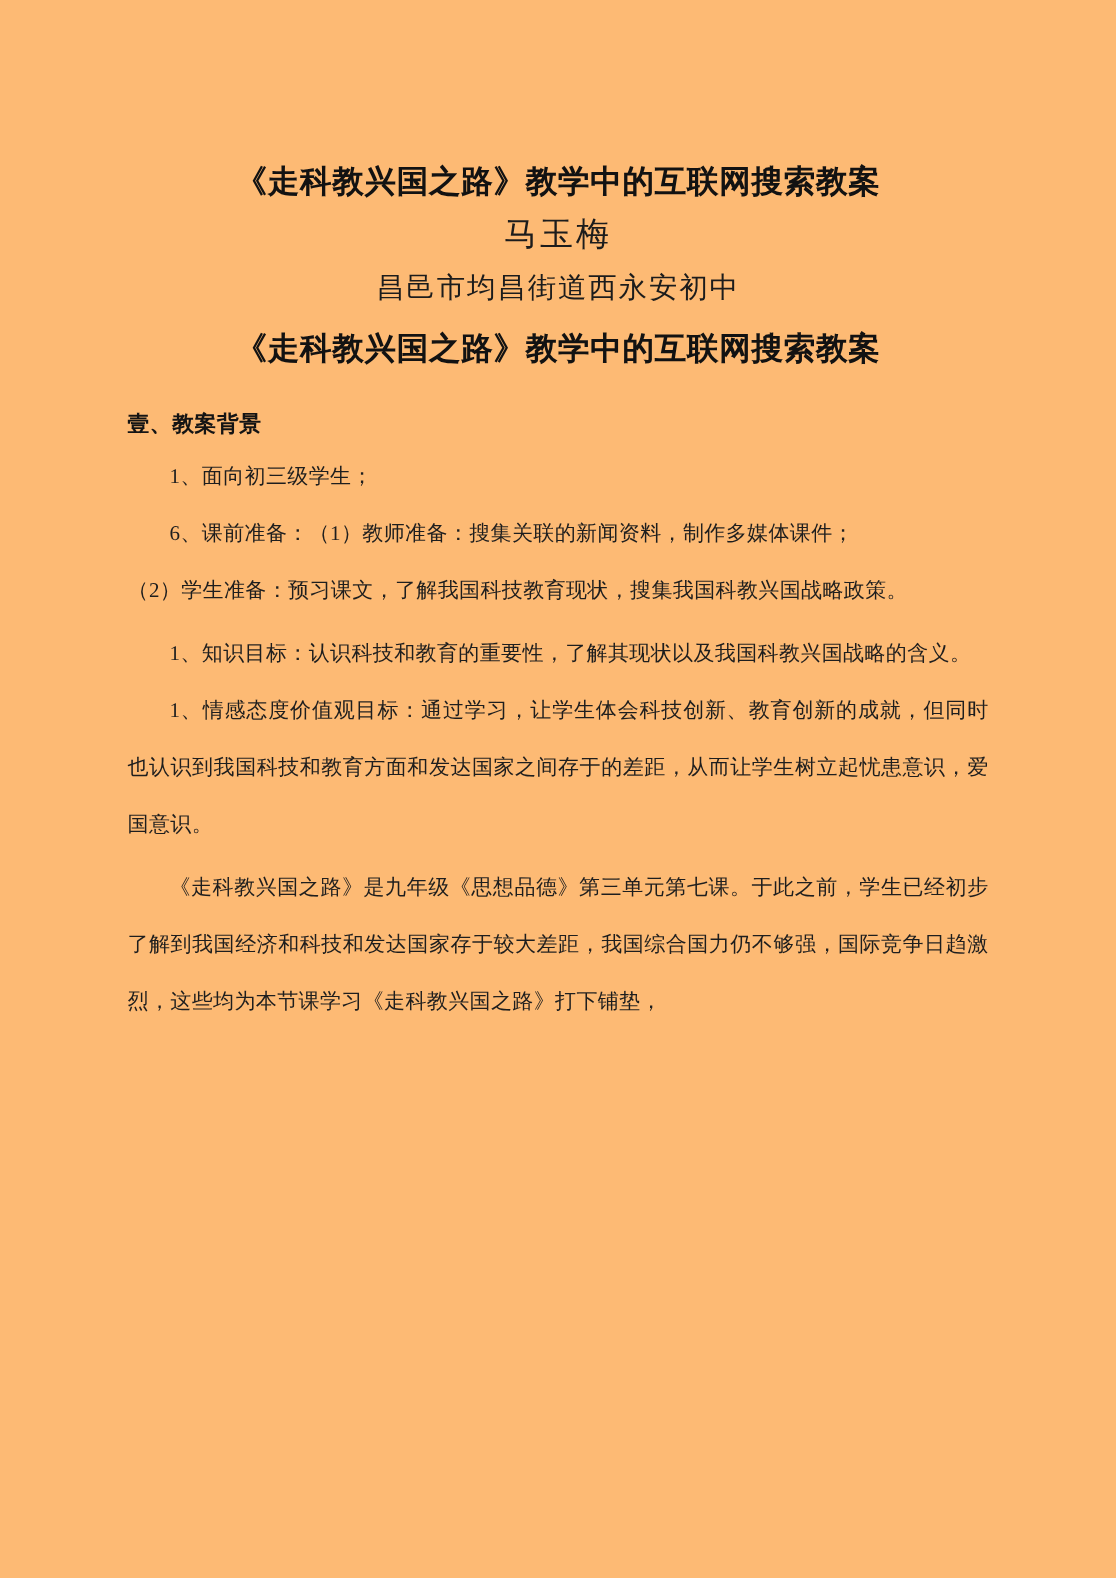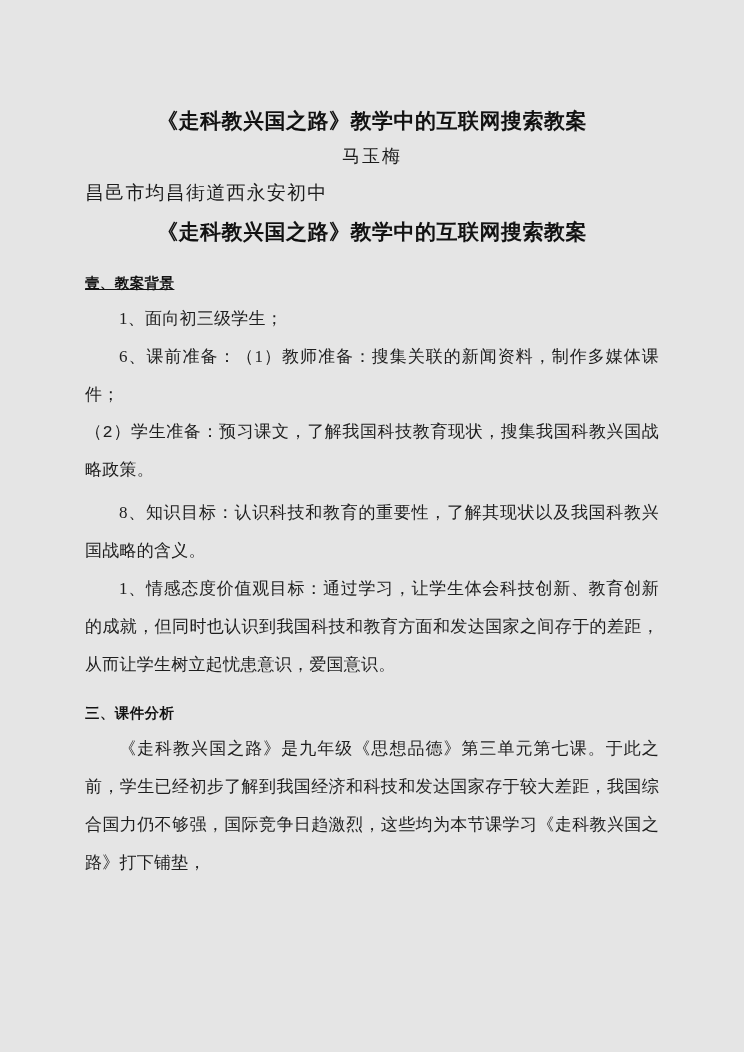--- a/index.html
+++ b/index.html
@@ -10,21 +10,21 @@
   }
   body {
     font-family: "Liberation Serif", "DejaVu Serif", serif;
     color: #1b1b1b;
     -webkit-font-smoothing: antialiased;
   }
   .page {
     position: relative;
     width: 744px;
     height: 1052px;
-    background: #e5e5e5;
+    background: #fdba74;
     overflow: hidden;
     box-sizing: border-box;
   }
   .content {
     position: absolute;
     left: 85px;
     top: 104px;
     width: 574px;
   }
 
@@ -33,26 +33,27 @@
     text-align: center;
     font-weight: bold;
     font-size: 21px;
     line-height: 34px;
     letter-spacing: 0.5px;
     color: #121212;
     white-space: nowrap;
   }
   .doc-author {
     text-align: center;
-    font-size: 18px;
+    font-size: 22px;
     line-height: 36px;
     letter-spacing: 2px;
     color: #1c1c1c;
   }
   .doc-org {
+    text-align: center;
     font-size: 19px;
     line-height: 38px;
     letter-spacing: 1.2px;
     color: #1c1c1c;
   }
   .doc-title-repeat {
     text-align: center;
     font-weight: bold;
     font-size: 21px;
     line-height: 40px;
@@ -64,34 +65,34 @@
   
   .section-heading {
     font-weight: bold;
     font-size: 14.5px;
     line-height: 22px;
     letter-spacing: 0.4px;
     color: #141414;
     margin-top: 18px;
     margin-bottom: 2px;
   }
-  .section-heading.first { margin-top: 20px; text-decoration: underline; }
+  .section-heading.first { margin-top: 20px; }
 
   
   .para {
-    font-size: 17px;
+    font-size: 14px;
     line-height: 38px;
     letter-spacing: 0.25px;
     color: #1e1e1e;
     text-align: justify;
     text-justify: inter-ideograph;
     margin: 0;
   }
   .para.indent { text-indent: 2em; }
-  .para.noindent { text-indent: 0; font-family: Liberation Mono, monospace; }
+  .para.noindent { text-indent: 0; }
 
   .spacer-sm { height: 4px; }
 </style>
 </head>
 <body>
 
 <div class="page">
   <div class="content">
 
     <div class="doc-title">《走科教兴国之路》教学中的互联网搜索教案</div>
@@ -102,21 +103,20 @@
 
     <div class="doc-title-repeat">《走科教兴国之路》教学中的互联网搜索教案</div>
 
     <div class="section-heading first">壹、教案背景</div>
     <div class="spacer-sm"></div>
     <p class="para indent">1、面向初三级学生；</p>
     <p class="para indent">6、课前准备：（1）教师准备：搜集关联的新闻资料，制作多媒体课件；</p>
     <p class="para noindent">（2）学生准备：预习课文，了解我国科技教育现状，搜集我国科教兴国战略政策。</p>
 
     <div class="spacer-sm"></div>
-    <p class="para indent">8、知识目标：认识科技和教育的重要性，了解其现状以及我国科教兴国战略的含义。</p>
+    <p class="para indent">1、知识目标：认识科技和教育的重要性，了解其现状以及我国科教兴国战略的含义。</p>
     <p class="para indent">1、情感态度价值观目标：通过学习，让学生体会科技创新、教育创新的成就，但同时也认识到我国科技和教育方面和发达国家之间存于的差距，从而让学生树立起忧患意识，爱国意识。</p>
 
-    <div class="section-heading">三、课件分析</div>
     <div class="spacer-sm"></div>
     <p class="para indent">《走科教兴国之路》是九年级《思想品德》第三单元第七课。于此之前，学生已经初步了解到我国经济和科技和发达国家存于较大差距，我国综合国力仍不够强，国际竞争日趋激烈，这些均为本节课学习《走科教兴国之路》打下铺垫，</p>
 
   </div>
 </div>
 
 </body></html>

